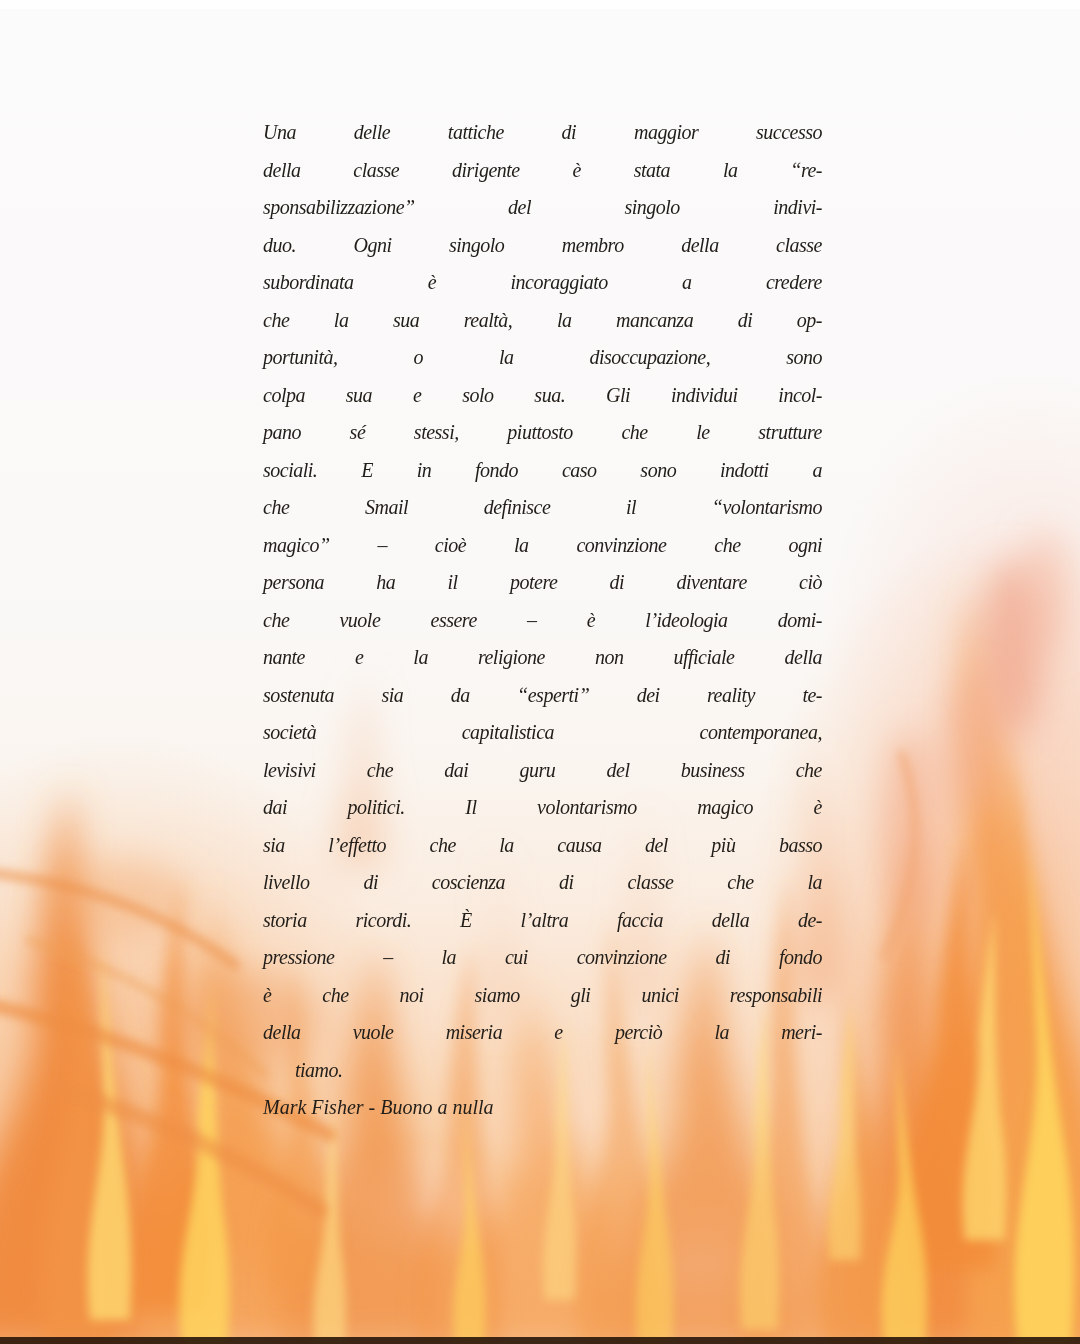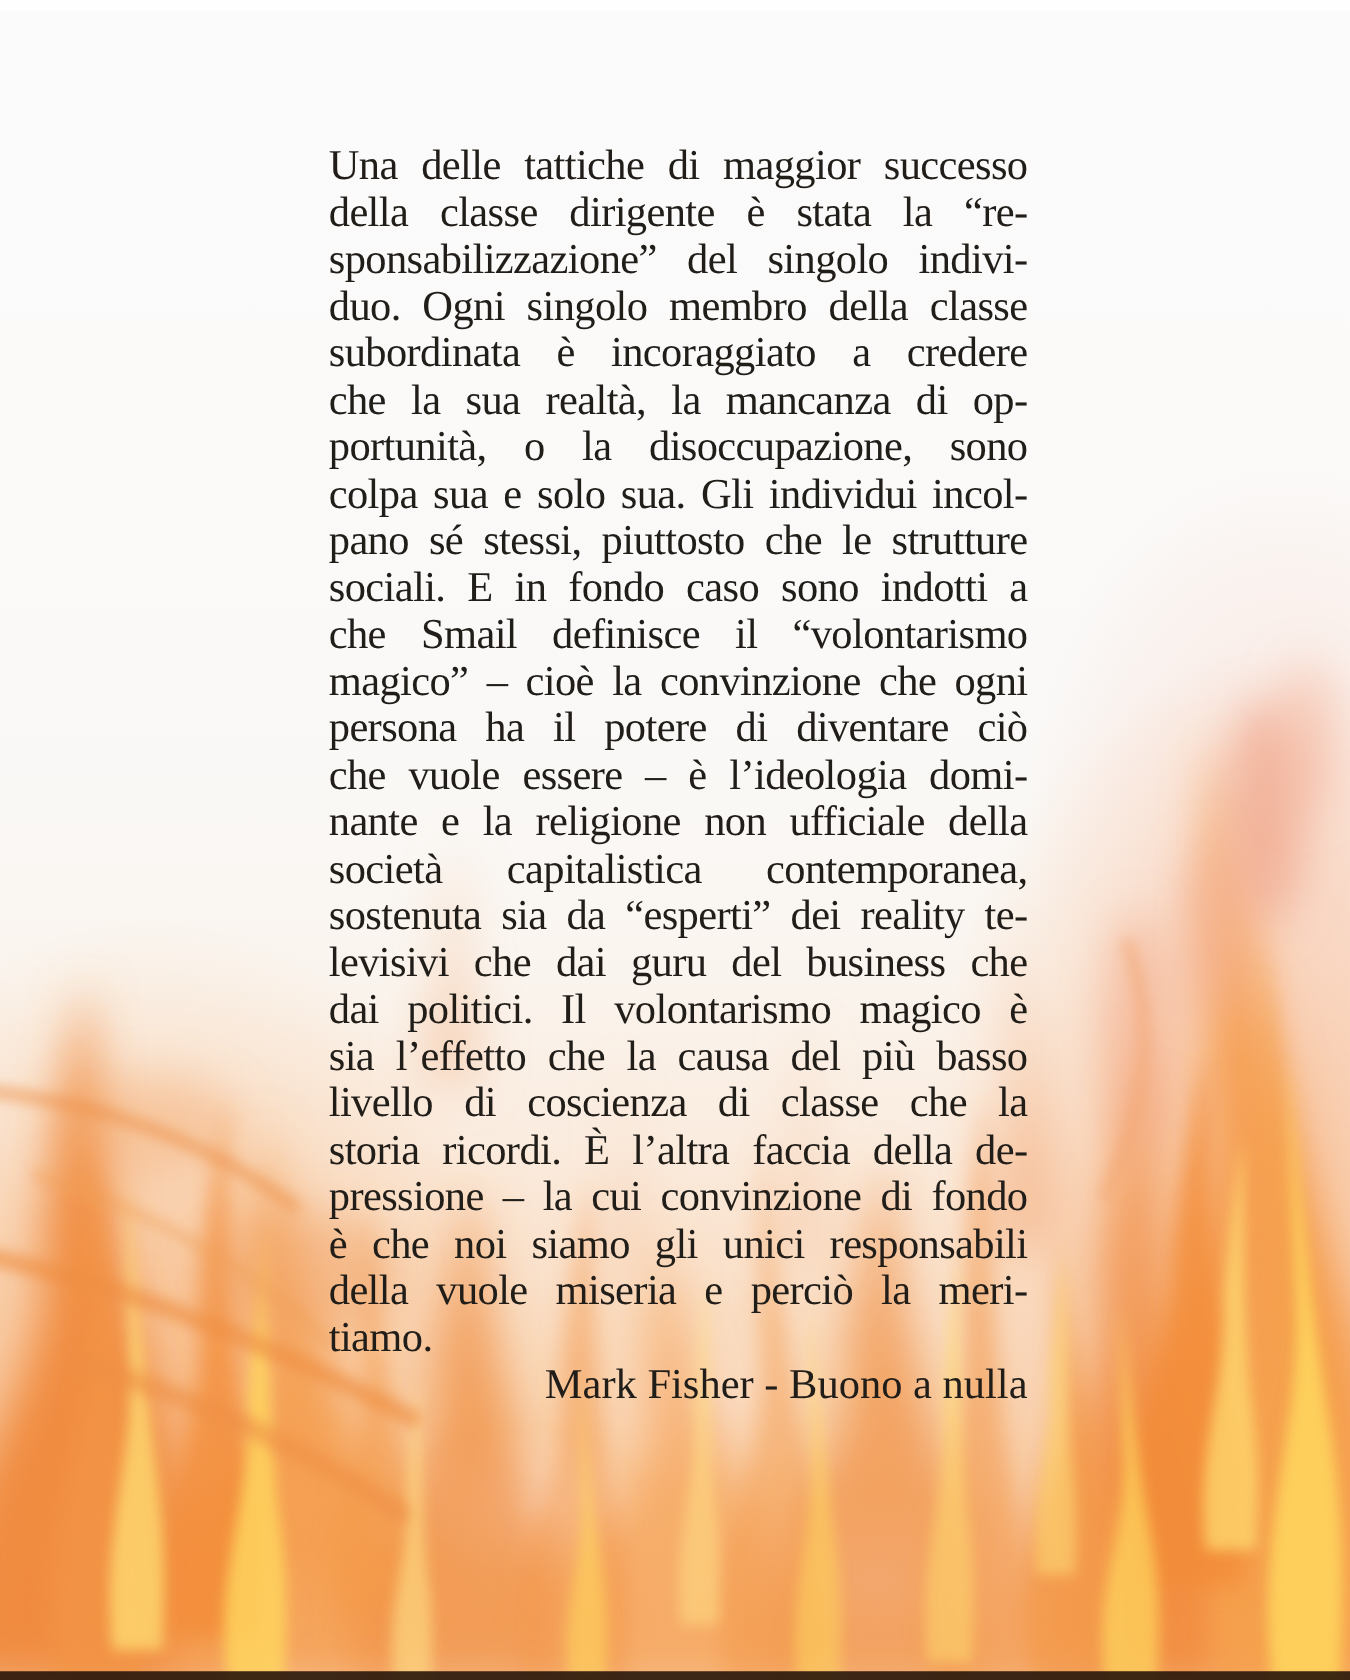--- a/index.html
+++ b/index.html
@@ -18,26 +18,27 @@
       radial-gradient(150px 110px at 560px 1120px, rgba(251,228,214,.6), transparent 70%),
       radial-gradient(300px 420px at 1030px 660px, rgba(248,196,176,.4), transparent 70%),
       radial-gradient(380px 560px at 1020px 920px, rgba(246,160,100,.5), transparent 72%),
       radial-gradient(420px 520px at 120px 1110px, rgba(245,150,70,.42), transparent 72%),
       radial-gradient(520px 320px at 540px 1260px, rgba(250,205,150,.5), transparent 75%),
       linear-gradient(to top, rgba(241,141,62,.5) 0%, rgba(244,160,88,.3) 18%, rgba(247,190,145,.14) 32%, rgba(250,215,185,.05) 42%, transparent 50%);
   }
   .flames{position:absolute;inset:0;pointer-events:none;}
   .quote{
     position:absolute;left:263px;top:114px;width:559px;
-    font-size:34px;line-height:37.5px;letter-spacing:-0.5px;
+    font-size:20px;line-height:37.5px;letter-spacing:-0.5px;
     color:#211d19;
+    font-style:italic;
   }
   .qline{text-align:justify;text-align-last:justify;white-space:normal;}
-  .qline.qlast{text-align-last:left;}
-  .attribution{text-align:right;letter-spacing:0;}
+  .qline.qlast{text-align-last:left;margin-left:32px;}
+  .attribution{text-align:left;letter-spacing:0;}
   .bottom-bar{position:absolute;left:0;bottom:0;width:100%;height:7px;background:#221208;opacity:.88;}
 </style>
 </head>
 <body>
 
 <div class="stage">
   <div class="top-strip"></div>
   <div class="glow"></div>
 
   <svg id="flames" class="flames" width="1080" height="1344" viewBox="0 0 1080 1344" xmlns="http://www.w3.org/2000/svg">
@@ -108,22 +109,22 @@
         <div class="qline">che la sua realtà, la mancanza di op-</div>
         <div class="qline">portunità, o la disoccupazione, sono</div>
         <div class="qline">colpa sua e solo sua. Gli individui incol-</div>
         <div class="qline">pano sé stessi, piuttosto che le strutture</div>
         <div class="qline">sociali. E in fondo caso sono indotti a</div>
         <div class="qline">che Smail definisce il “volontarismo</div>
         <div class="qline">magico” – cioè la convinzione che ogni</div>
         <div class="qline">persona ha il potere di diventare ciò</div>
         <div class="qline">che vuole essere – è l’ideologia domi-</div>
         <div class="qline">nante e la religione non ufficiale della</div>
+        <div class="qline">sostenuta sia da “esperti” dei reality te-</div>
         <div class="qline">società capitalistica contemporanea,</div>
-        <div class="qline">sostenuta sia da “esperti” dei reality te-</div>
         <div class="qline">levisivi che dai guru del business che</div>
         <div class="qline">dai politici. Il volontarismo magico è</div>
         <div class="qline">sia l’effetto che la causa del più basso</div>
         <div class="qline">livello di coscienza di classe che la</div>
         <div class="qline">storia ricordi. È l’altra faccia della de-</div>
         <div class="qline">pressione – la cui convinzione di fondo</div>
         <div class="qline">è che noi siamo gli unici responsabili</div>
         <div class="qline">della vuole miseria e perciò la meri-</div>
         <div class="qline qlast">tiamo.</div>
       </div>

